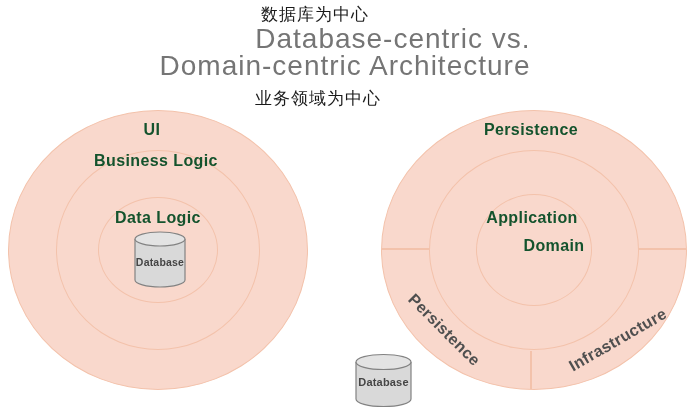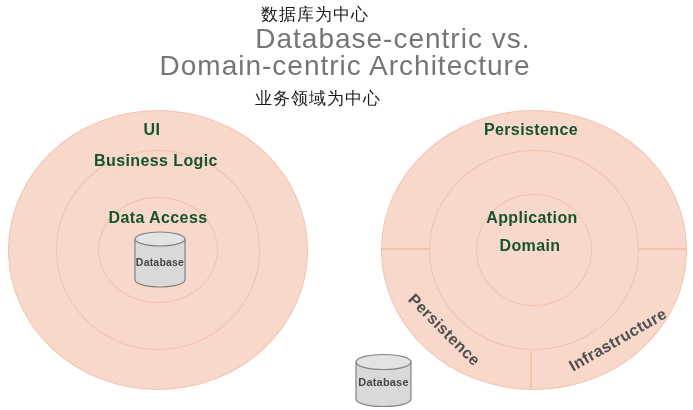--- a/index.html
+++ b/index.html
@@ -55,21 +55,21 @@
 
 <div class="abs cn-label" style="left:318px;top:87px;">业务领域为中心</div>
 
 <div>
   <div class="abs ellipse" style="left:8px;top:110px;width:300px;height:280px;"></div>
   <div class="abs ellipse" style="left:56px;top:150px;width:204px;height:200px;"></div>
   <div class="abs ellipse" style="left:98px;top:197px;width:120px;height:106px;"></div>
 
   <div class="abs ring-label" style="left:152px;top:121px;">UI</div>
   <div class="abs ring-label" style="left:156px;top:152px;">Business Logic</div>
-  <div class="abs ring-label" style="left:158px;top:209px;">Data Access</div>
+  <div class="abs ring-label" style="left:158px;top:209px;">Data Logic</div>
 
   <div class="abs cylinder" style="left:134px;top:231px;width:52px;height:57px;">
     <svg width="52" height="57" viewBox="0 0 52 57">
       <path d="M1,8 L1,49 A25,7 0 0,0 51,49 L51,8" fill="#d9d9d9" stroke="#828282" stroke-width="1.2"></path>
       <ellipse cx="26" cy="8" rx="25" ry="7" fill="#e3e3e3" stroke="#828282" stroke-width="1.2"></ellipse>
     </svg>
     <span class="cyl-label" style="top:26px;">Database</span>
   </div>
 </div>
 
@@ -77,21 +77,21 @@
   <div class="abs ellipse" style="left:381px;top:110px;width:306px;height:280px;"></div>
   <div class="abs ellipse" style="left:429px;top:150px;width:210px;height:200px;"></div>
   <div class="abs ellipse" style="left:476px;top:194px;width:116px;height:112px;"></div>
 
   <div class="abs divider-h" style="left:382px;top:248px;width:48px;"></div>
   <div class="abs divider-h" style="left:638px;top:248px;width:48px;"></div>
   <div class="abs divider-v" style="left:530px;top:351px;height:38px;"></div>
 
   <div class="abs ring-label" style="left:531px;top:121px;">Persistence</div>
   <div class="abs ring-label" style="left:532px;top:165px;margin-top:44px;">Application</div>
-  <div class="abs ring-label" style="left:508px;top:237px;padding-left:44px;">Domain</div>
+  <div class="abs ring-label" style="left:532px;top:237px;padding-left:44px;">Domain</div>
 
   <div class="abs rot-label rot-45" style="left:444px;top:330px;">Persistence</div>
   <div class="abs rot-label rot-m30" style="left:618px;top:340px;">Infrastructure</div>
 
   <div class="abs cylinder" style="left:355px;top:353px;width:57px;height:55px;">
     <svg width="57" height="55" viewBox="0 0 57 55">
       <path d="M1,9 L1,46 A27.5,7.5 0 0,0 56,46 L56,9" fill="#d9d9d9" stroke="#828282" stroke-width="1.2"></path>
       <ellipse cx="28.5" cy="9" rx="27.5" ry="7.5" fill="#e3e3e3" stroke="#828282" stroke-width="1.2"></ellipse>
     </svg>
     <span class="cyl-label" style="top:24px;font-size:11px;">Database</span>

